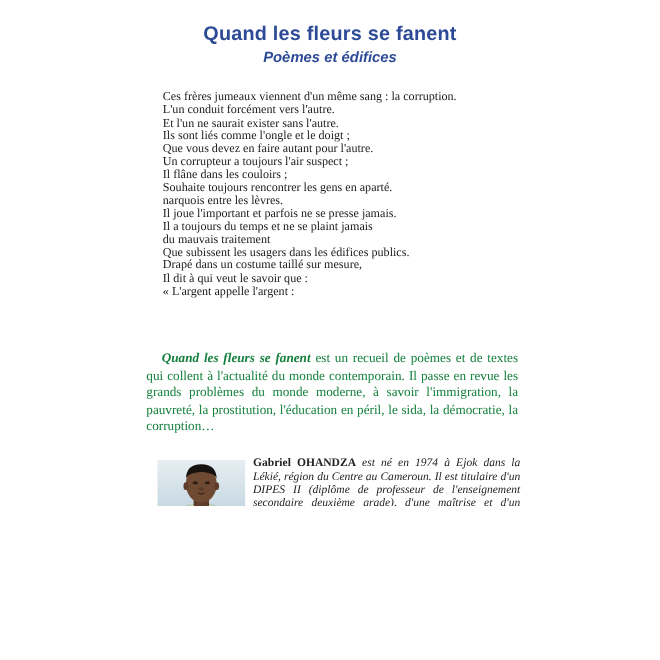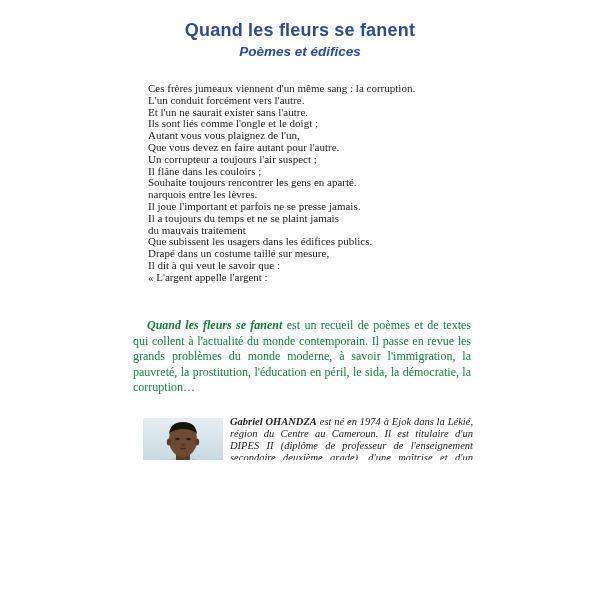--- a/index.html
+++ b/index.html
@@ -25,21 +25,21 @@
   .description{
     position:absolute;top:318px;left:133px;width:338px;
     font-size:12px;line-height:15.6px;text-align:justify;color:#15803d;
     text-indent:14px;
   }
   .description .lead{font-weight:bold;font-style:italic;}
   .bio{
     position:absolute;top:416px;left:143px;width:330px;
     font-size:10.5px;line-height:11.9px;text-align:justify;color:#222;
   }
-  .bio .author{font-weight:bold;font-style:italic;}
+  .bio .author{font-weight:bold;}
   .bio .it{font-style:italic;}
   .bio .roman{font-style:normal;}
   .photo{
     float:left;width:80px;height:62px;margin:2px 7px 2px 0;
     display:block;
   }
   .barcode{
     position:absolute;left:120px;top:516px;width:130px;height:56px;
   }
   .barcode svg{display:block;}
@@ -61,21 +61,20 @@
 <div class="page">
 
   <div class="book-title">Quand les fleurs se fanent</div>
   <div class="book-subtitle">Poèmes et édifices</div>
 
   <div class="poem">
     <div>Ces frères jumeaux viennent d'un même sang : la corruption.</div>
     <div>L'un conduit forcément vers l'autre.</div>
     <div>Et l'un ne saurait exister sans l'autre.</div>
     <div>Ils sont liés comme l'ongle et le doigt ;</div>
-    <div>Autant vous vous plaignez de l'un,</div>
     <div>Que vous devez en faire autant pour l'autre.</div>
     <div>Un corrupteur a toujours l'air suspect ;</div>
     <div>Il flâne dans les couloirs ;</div>
     <div>Souhaite toujours rencontrer les gens en aparté.</div>
     <div>narquois entre les lèvres.</div>
     <div>Il joue l'important et parfois ne se presse jamais.</div>
     <div>Il a toujours du temps et ne se plaint jamais</div>
     <div>du mauvais traitement</div>
     <div>Que subissent les usagers dans les édifices publics.</div>
     <div>Drapé dans un costume taillé sur mesure,</div>

